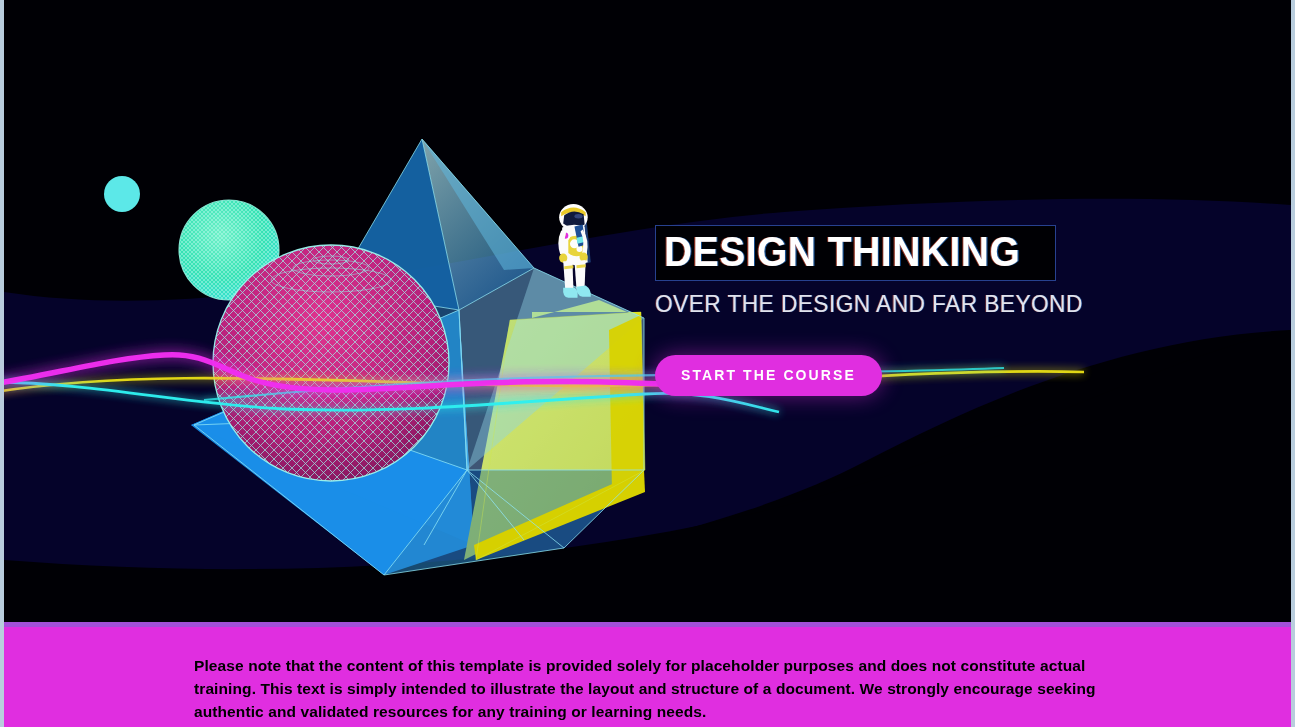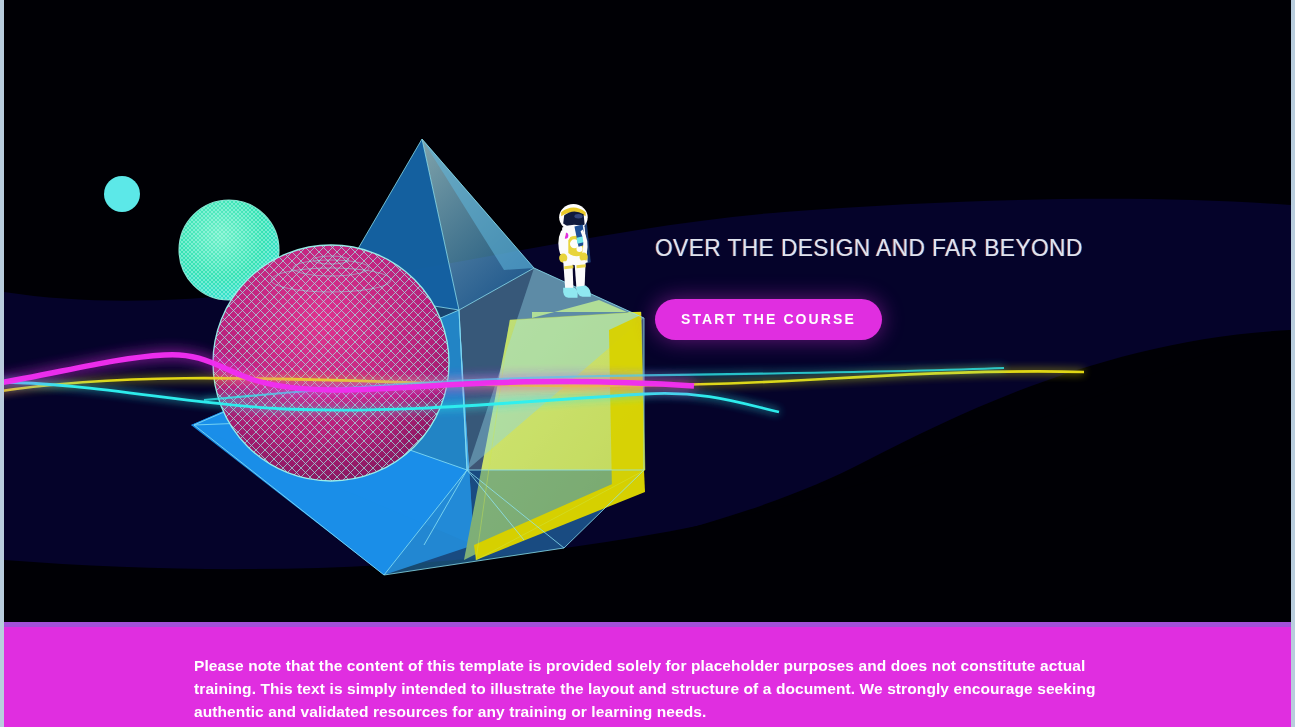--- a/index.html
+++ b/index.html
@@ -26,21 +26,21 @@
   #bottom-banner{
     position:absolute;left:4px;top:622px;width:1287px;height:105px;
     background:#e02ee0;overflow:hidden;
   }
   #banner-top-edge{
     position:absolute;left:0;top:0;width:100%;height:5px;
     background:#a350d8;
   }
   #banner-text{
     position:absolute;left:190px;top:16px;width:930px;
-    color:#ffffff;font-size:15.5px;line-height:23px;font-weight:600;
+    color:#000000;font-size:15.5px;line-height:23px;font-weight:600;
     letter-spacing:0.1px;
   }
 
   
   svg.layer{position:absolute;left:0;top:0;width:1287px;height:622px;}
 
   
   #text-block{position:absolute;left:651px;top:225px;z-index:40;}
   #title-box{
     display:inline-block;
@@ -252,20 +252,23 @@
     </svg>
 
     <svg class="layer" viewBox="0 0 1287 622">
       <path filter="url(#glowS)" d="M-10,392 C 120,372 260,378 420,383 C 560,388 700,386 820,379 C 920,373 1010,370 1080,372" stroke="#ece214" stroke-width="2.6" fill="none" opacity="0.95"></path>
       <path filter="url(#glowS)" d="M-10,382 C 90,383 180,404 280,409 C 400,414 520,401 640,394 C 700,390 740,404 775,412" stroke="#2ef0f0" stroke-width="2.8" fill="none" opacity="0.98"></path>
       <path filter="url(#glowS)" d="M200,400 C 330,388 460,378 600,376 C 740,374 900,372 1000,368" stroke="#2ef0f0" stroke-width="2.2" fill="none" opacity="0.8"></path>
       <path filter="url(#glowM)" d="M-10,384 C 60,372 110,358 160,355 C 200,352 218,370 250,380 C 300,395 360,390 440,385 C 540,379 620,381 690,386" stroke="#f02ef0" stroke-width="5.5" fill="none" opacity="0.98"></path>
     </svg>
 
     <div id="text-block">
+      <div id="title-box">
+        <span id="title-text">DESIGN THINKING</span>
+      </div>
       <span id="subtitle-text">OVER THE DESIGN AND FAR BEYOND</span>
       <div>
         <button id="cta-button">START THE COURSE</button>
       </div>
     </div>
   </div>
 
   <div id="bottom-banner">
     <div id="banner-top-edge"></div>
     <p id="banner-text">Please note that the content of this template is provided solely for placeholder purposes and does not constitute actual training. This text is simply intended to illustrate the layout and structure of a document. We strongly encourage seeking authentic and validated resources for any training or learning needs.</p>

